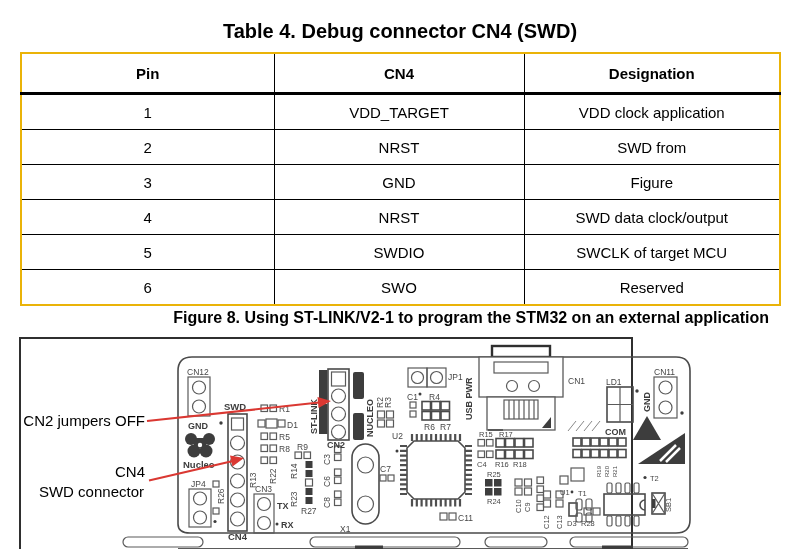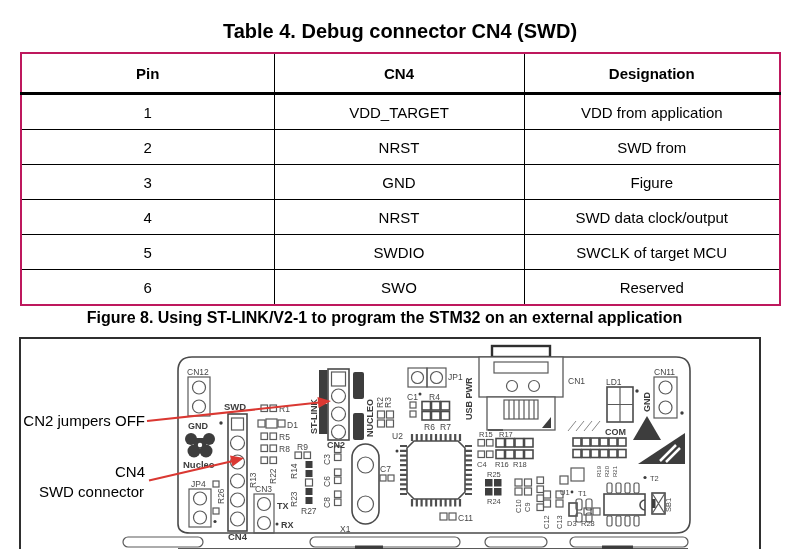--- a/index.html
+++ b/index.html
@@ -8,40 +8,40 @@
     background:#ffffff;
     font-family:"Liberation Sans","DejaVu Sans",sans-serif;
     color:#000;
   }
   .doc-title{
     position:absolute;left:0;top:20px;width:800px;
     text-align:center;font-size:20px;font-weight:bold;color:#000;
   }
   .fig-title{
     position:absolute;left:0;top:309px;width:769px;
-    text-align:center;font-size:16px;font-weight:bold;color:#000;
+    text-align:right;font-size:16px;font-weight:bold;color:#000;
   }
   table.debug{
     position:absolute;left:20px;top:52px;width:759px;height:235px;
     border-collapse:collapse;table-layout:fixed;
-    border:2px solid #be185d;
+    border:2px solid #eab308;
   }
   table.debug col.c1{width:253px}
   table.debug col.c2{width:250px}
   table.debug col.c3{width:256px}
   table.debug th{
     border:1px solid #000;border-bottom:3px solid #000;
     height:36px;font-size:15px;font-weight:bold;text-align:center;vertical-align:middle;
   }
   table.debug td{
     border:1px solid #000;height:32px;font-size:15px;
     text-align:center;vertical-align:middle;
   }
   .figure-frame{
-    position:absolute;left:19px;top:337px;width:742px;height:212px;
+    position:absolute;left:19px;top:337px;width:614px;height:212px;
     border:2px solid #2f2f2f;border-bottom:none;box-sizing:border-box;
     background:#fff;
   }
   .fig-svg{display:block}
   .fig-svg text{font-family:"Liberation Sans","DejaVu Sans",sans-serif;font-size:8.5px;fill:#474747}
   .fig-svg text.lbl-b{font-weight:bold;font-size:9.5px;fill:#3d3d3d}
   .fig-svg text.lbl-m{font-weight:bold;font-size:9px;fill:#3d3d3d}
   .fig-svg text.lbl-s{font-size:7.5px}
   .fig-svg text.lbl-xs{font-size:6px}
   .fig-svg text.callout{font-size:15px;fill:#000}
@@ -68,21 +68,21 @@
       <tr>
         <th>Pin</th>
         <th>CN4</th>
         <th>Designation</th>
       </tr>
     </thead>
   <tbody>
       <tr>
         <td>1</td>
         <td>VDD_TARGET</td>
-        <td>VDD from application</td>
+        <td>VDD clock application</td>
       </tr>
       <tr>
         <td>2</td>
         <td>NRST</td>
         <td>SWD from</td>
       </tr>
       <tr>
         <td>3</td>
         <td>GND</td>
         <td>Figure</td>

